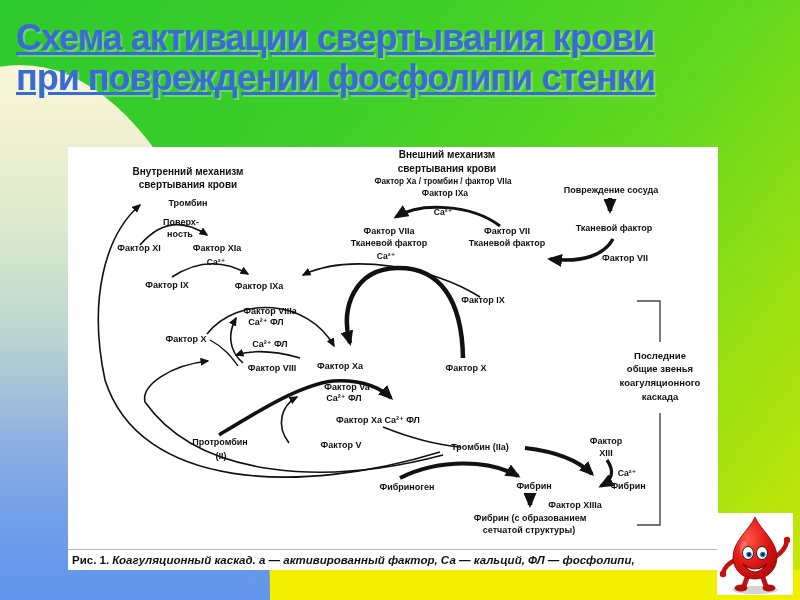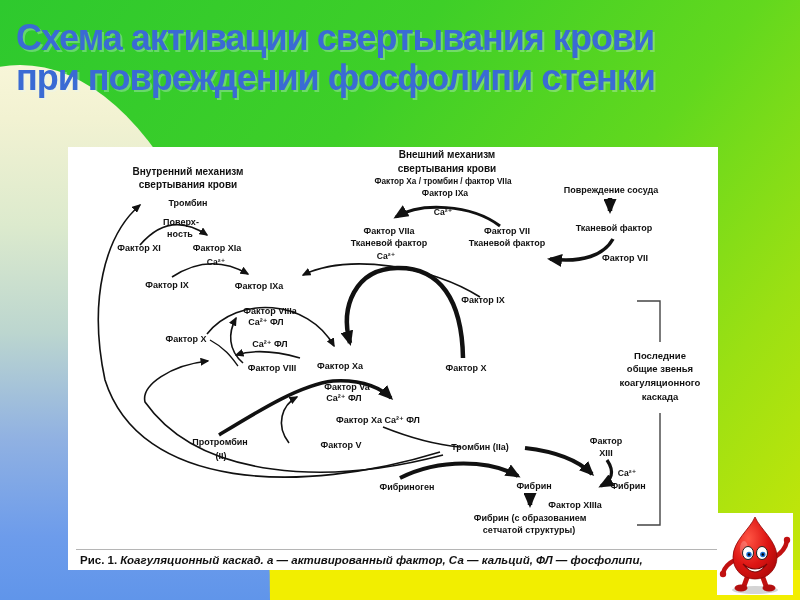--- a/index.html
+++ b/index.html
@@ -4,25 +4,25 @@
 <style>
   html,body{margin:0;padding:0;}
   #slide{position:relative;width:800px;height:600px;overflow:hidden;
     font-family:"Liberation Sans","DejaVu Sans",sans-serif;
     background:linear-gradient(128deg,#2ec92e 0%,#3ecf28 35%,#62d81e 60%,#9be013 80%,#cbe707 100%);}
   #bottom-strip{position:absolute;left:0;top:570px;width:800px;height:30px;background:#f2ee00;}
   #blob{position:absolute;left:-230px;top:65px;width:500px;height:1070px;border-radius:50%;
     background:linear-gradient(to bottom,#f8f6d8 0%,#f2f2d2 5%,#dceacd 15%,#bcd6cf 25%,#90b1e2 35%,#6d9ceb 44%,#6095ea 50%,#6095ea 100%);}
   #title{position:absolute;left:16px;top:18px;width:780px;color:#3a6bd4;font-weight:bold;
     font-size:36px;line-height:1.1;letter-spacing:-1px;
-    text-shadow:2px 2px 0 rgba(225,245,255,0.30);}
+    text-shadow:2px 2px 0 rgba(225,245,255,0.30);text-decoration:underline;}
   #figure-box{position:absolute;left:68px;top:147px;width:650px;height:423px;background:#ffffff;}
   #diagram{position:absolute;left:0;top:0;}
   svg text{font-family:"Liberation Sans","DejaVu Sans",sans-serif;font-weight:bold;fill:#111;}
-  #caption{position:absolute;left:8px;top:402px;width:650px;height:17px;border-top:1px solid #b5b5b5;
+  #caption{position:absolute;left:0;top:402px;width:650px;height:17px;border-top:1px solid #b5b5b5;
     padding:4px 2px 0 4px;box-sizing:border-box;font-size:11.5px;font-weight:bold;color:#111;
     white-space:nowrap;overflow:hidden;}
   #caption .cap-it{font-style:italic;}
   #char-box{position:absolute;left:717px;top:513px;width:76px;height:82px;background:#ffffff;}
 </style>
 </head>
 <body>
 
 <div id="slide">
   <div id="bottom-strip"></div>

